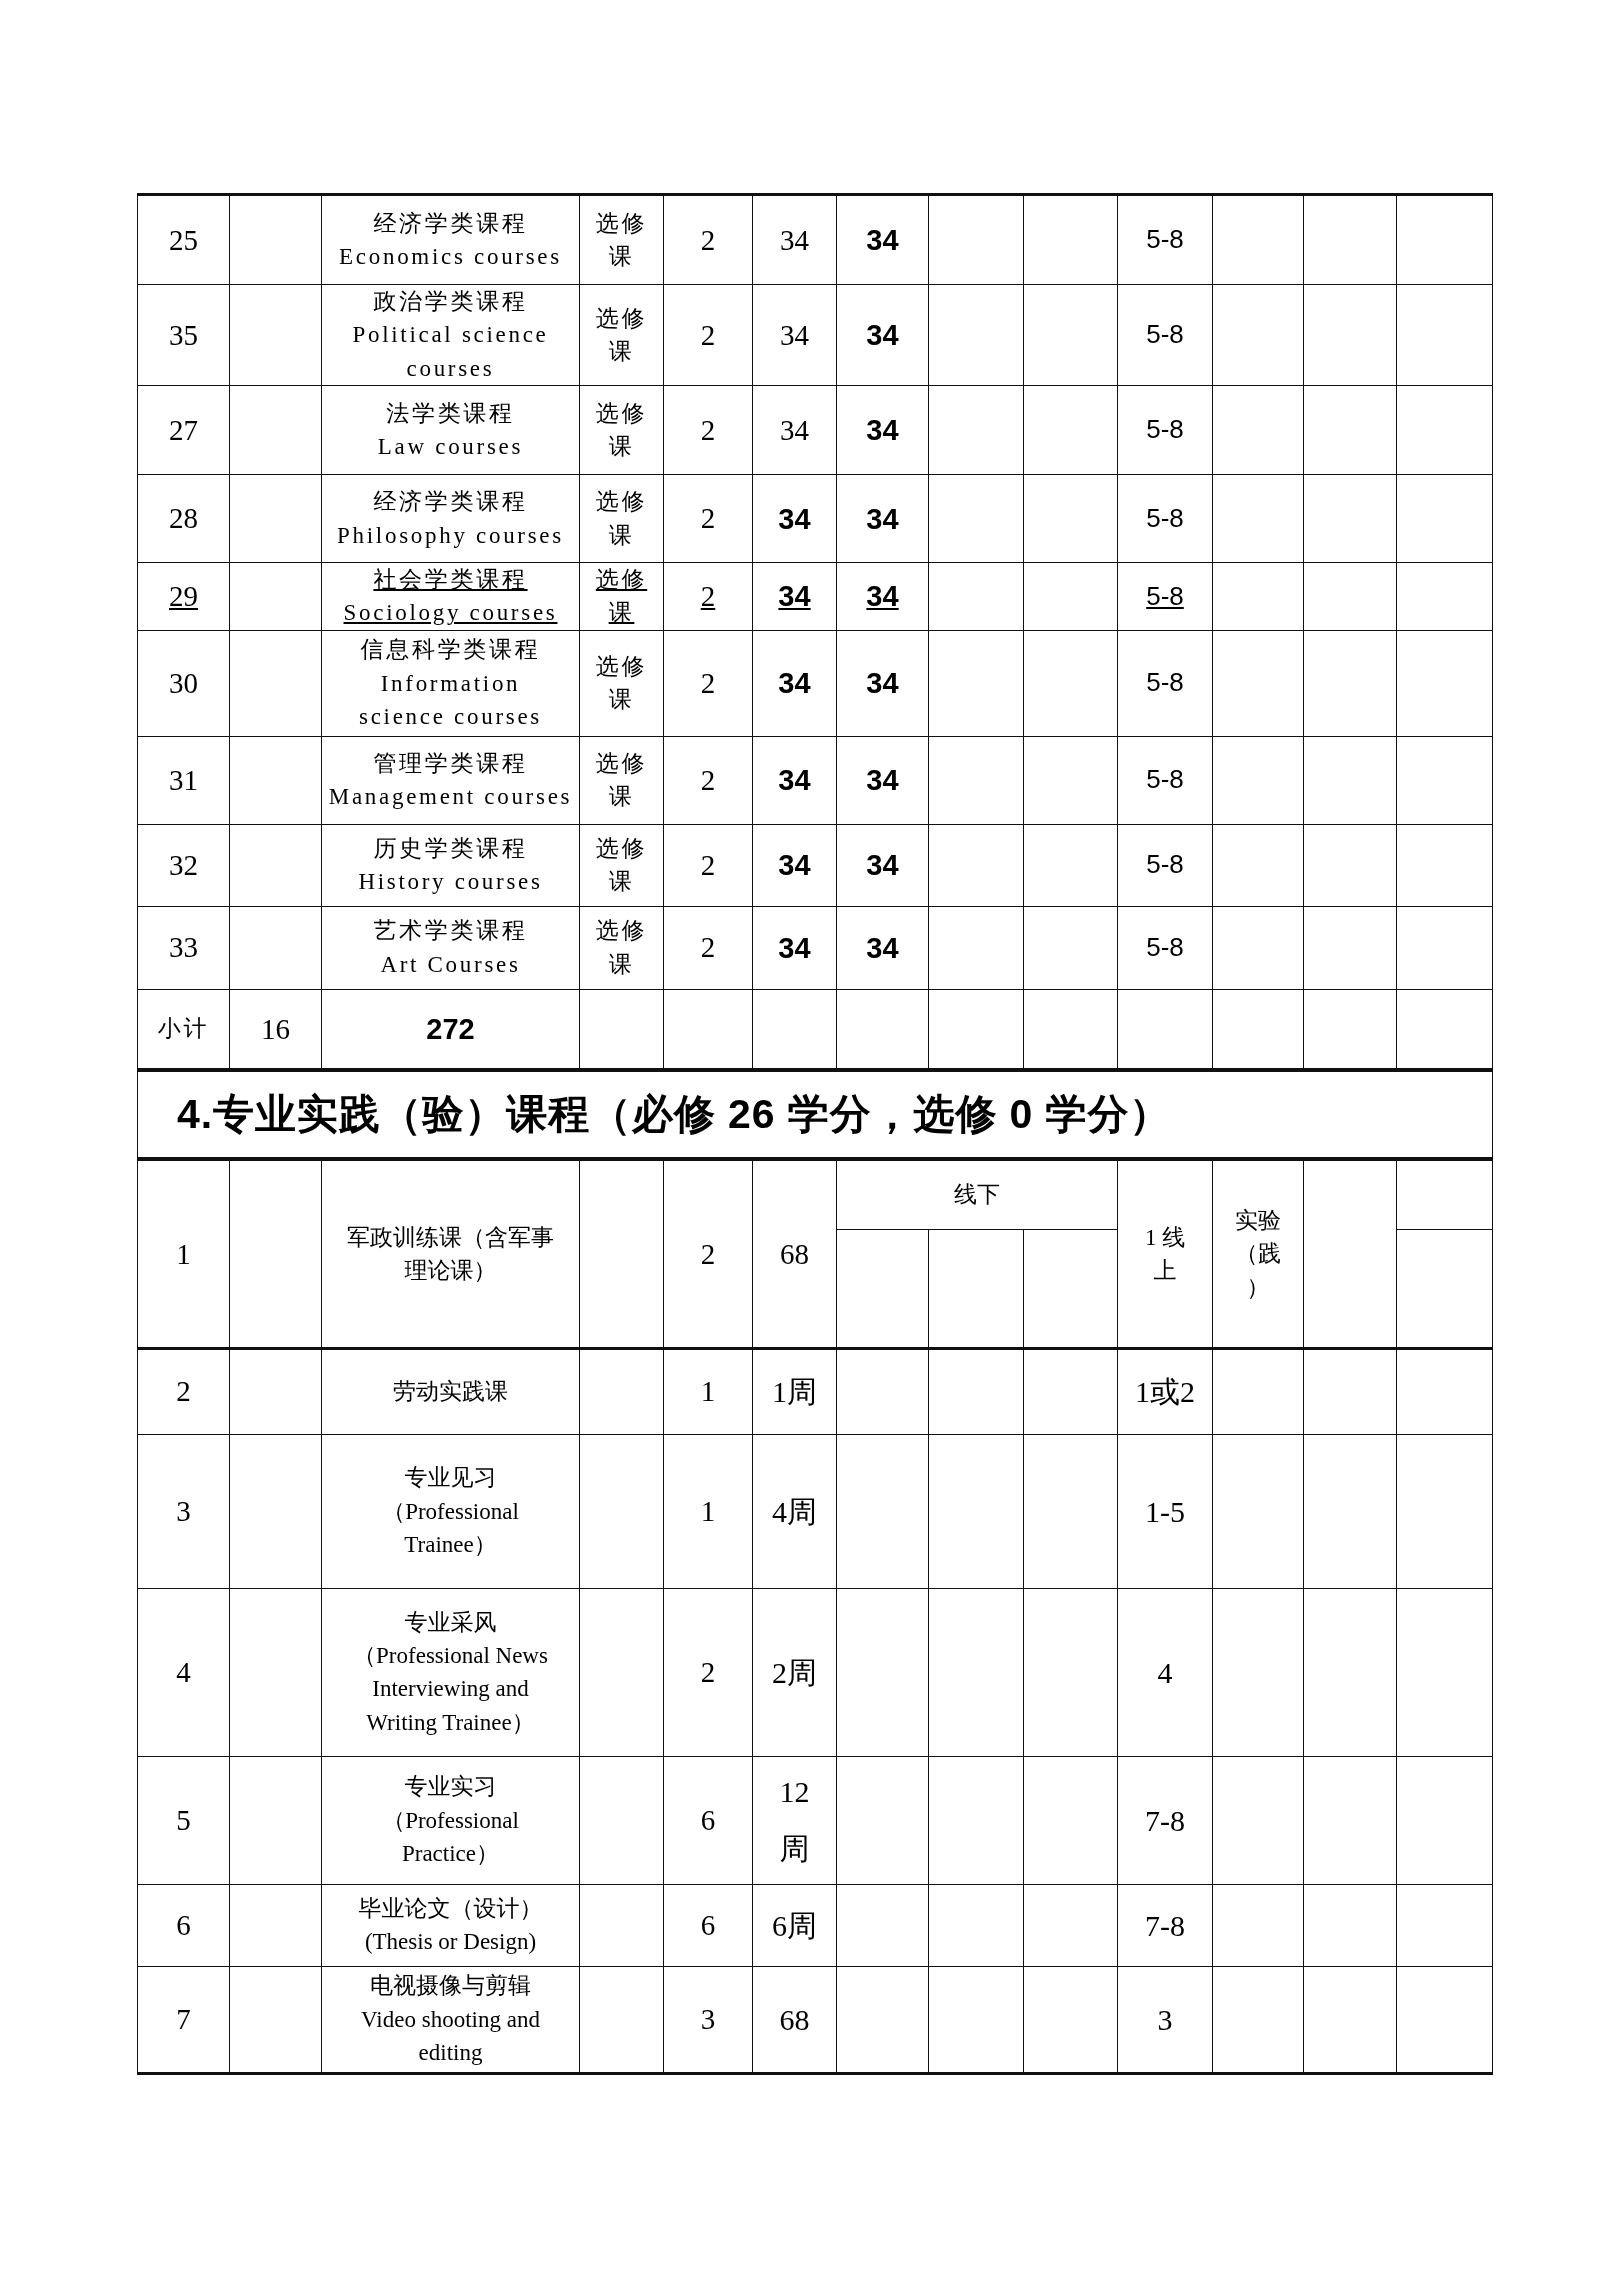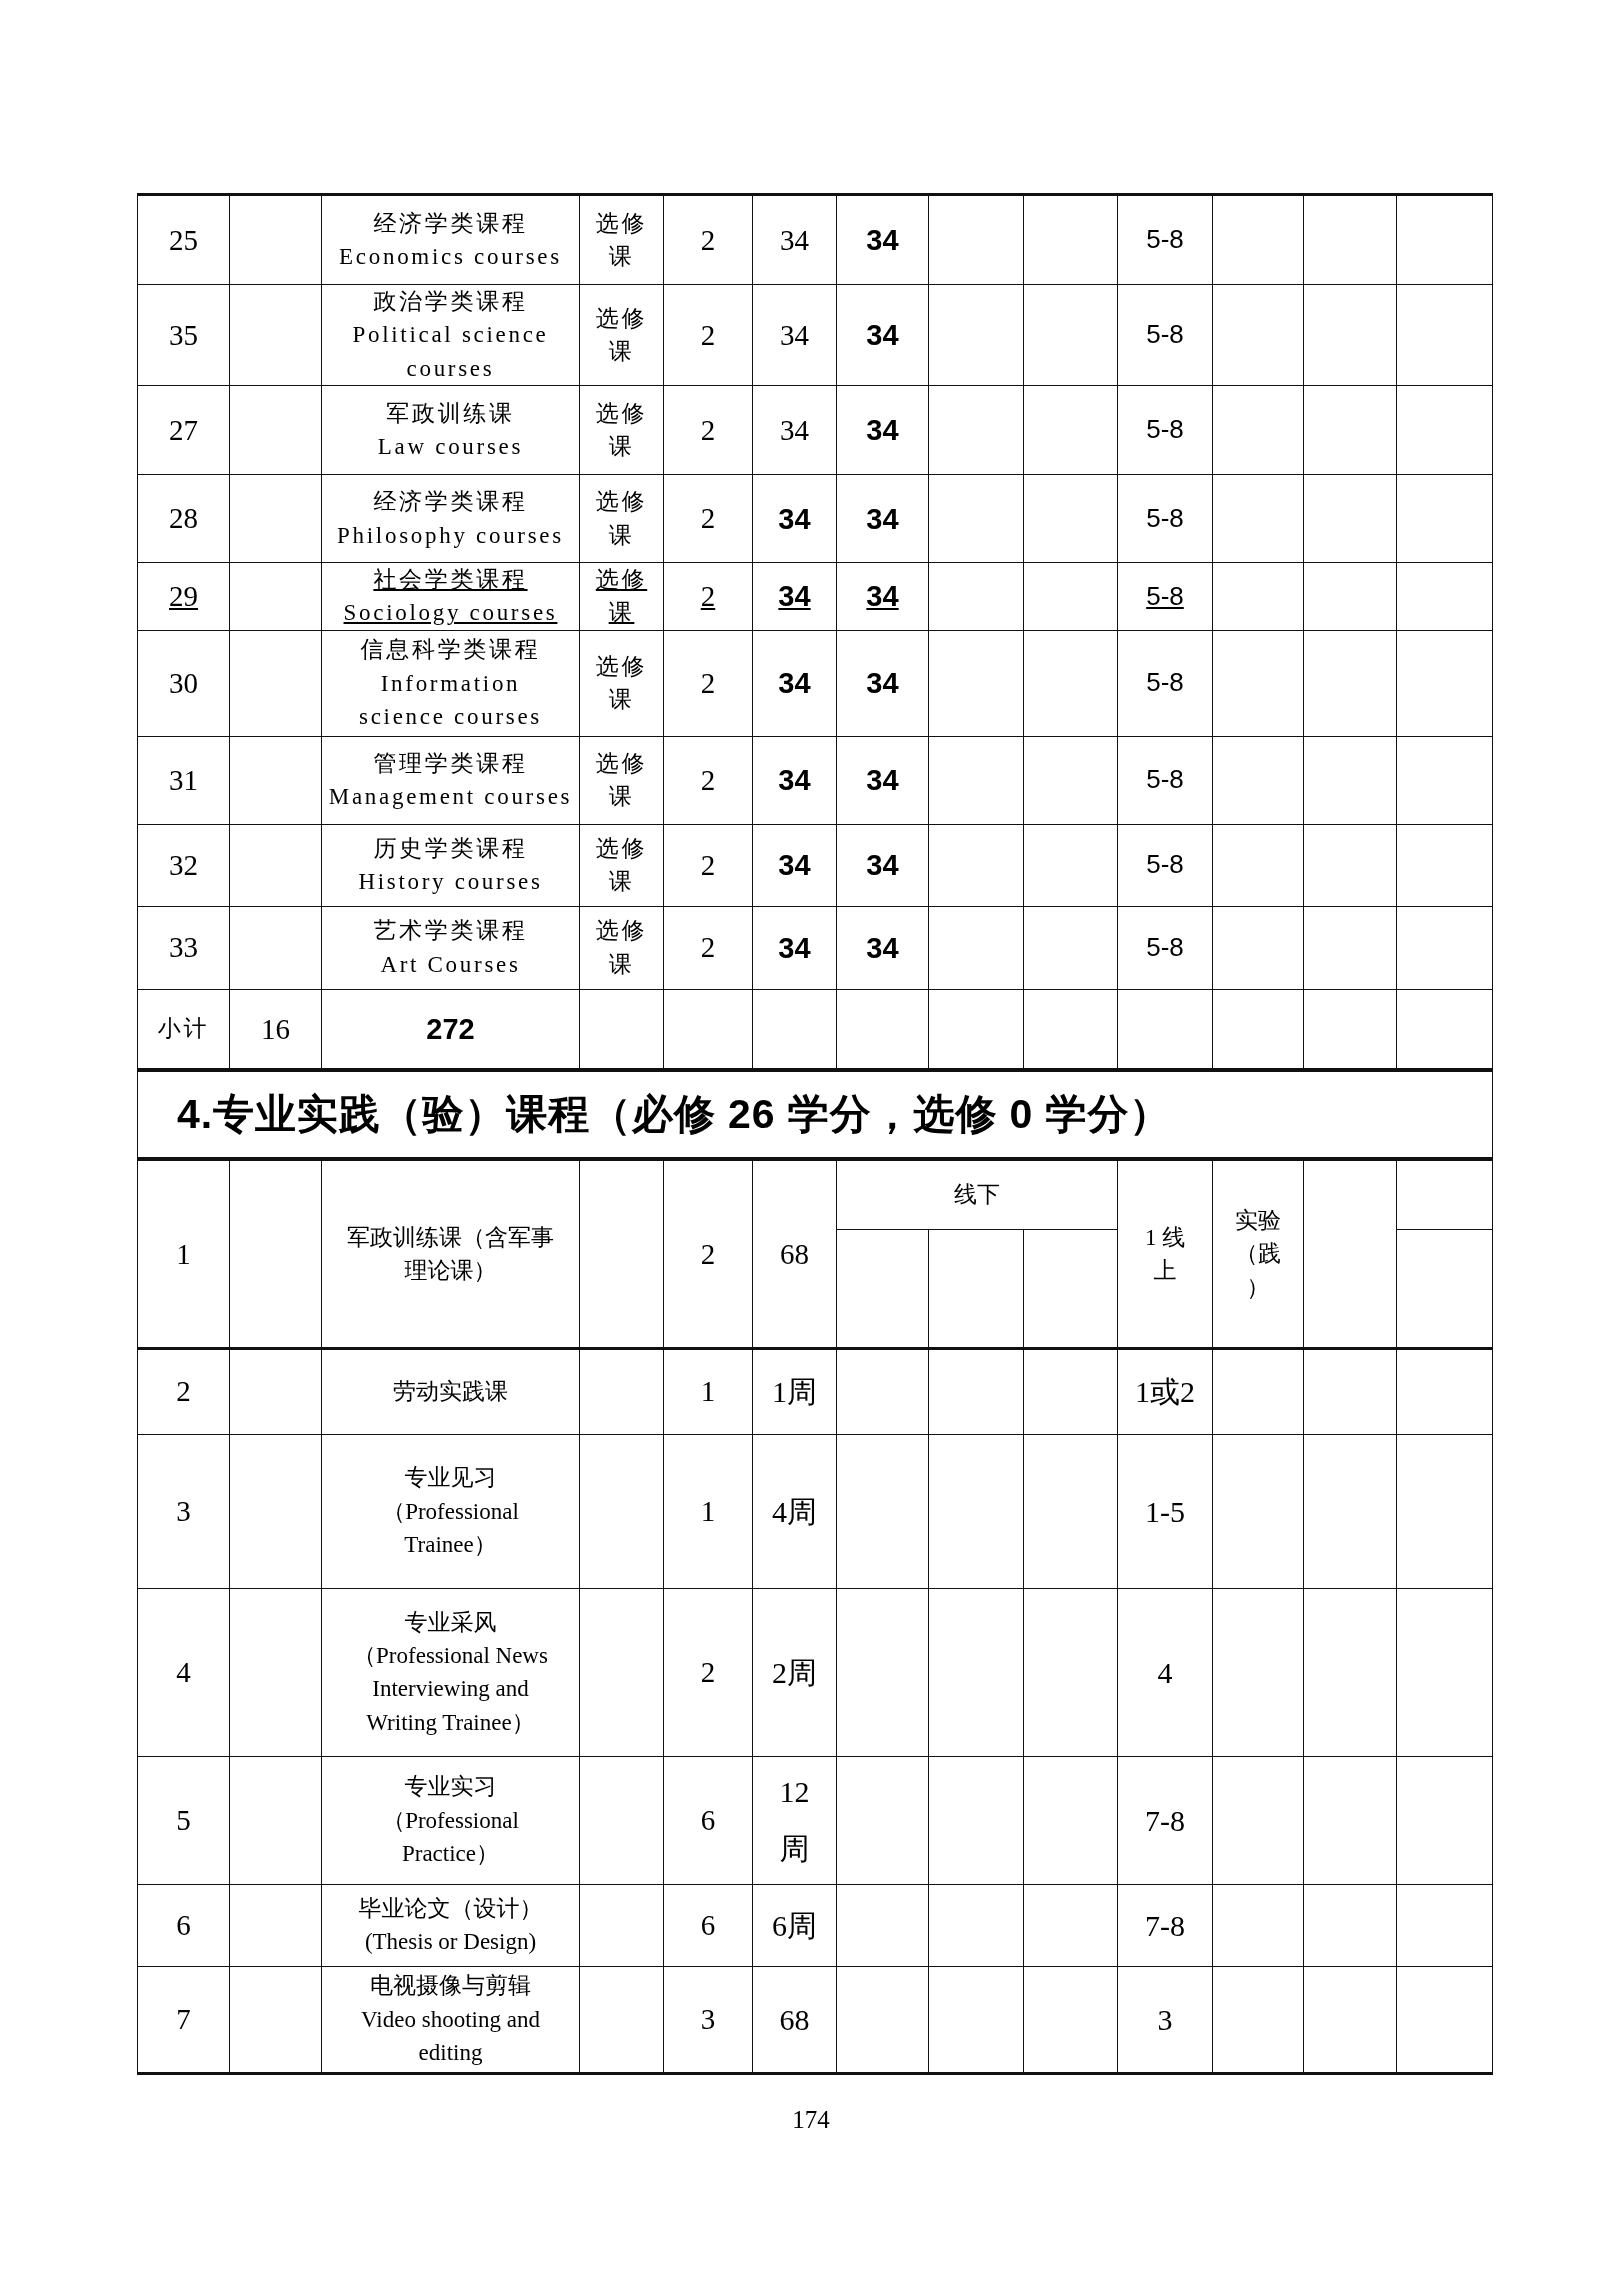--- a/index.html
+++ b/index.html
@@ -85,21 +85,21 @@
             <td></td>
             <td class="snum">5-8</td>
             <td></td>
             <td></td>
             <td></td>
           </tr>
           <tr style="height: 89px;">
             <td class="num">27</td>
             <td></td>
             <td class="sp">
-              <div>军政训练课</div>
+              <div>法学类课程</div>
               <div>Law courses</div>
             </td>
             <td class="sp">
               <div>选修</div>
               <div>课</div>
             </td>
             <td class="num">2</td>
             <td class="num">34</td>
             <td class="bnum">34</td>
             <td></td>
@@ -394,15 +394,14 @@
             <td></td>
             <td></td>
             <td class="pnum">3</td>
             <td></td>
             <td></td>
             <td></td>
           </tr>
         </tbody>
     </table>
   </div>
-  <div id="pagenum">174</div>
 </div>
 
 
 </body></html>

